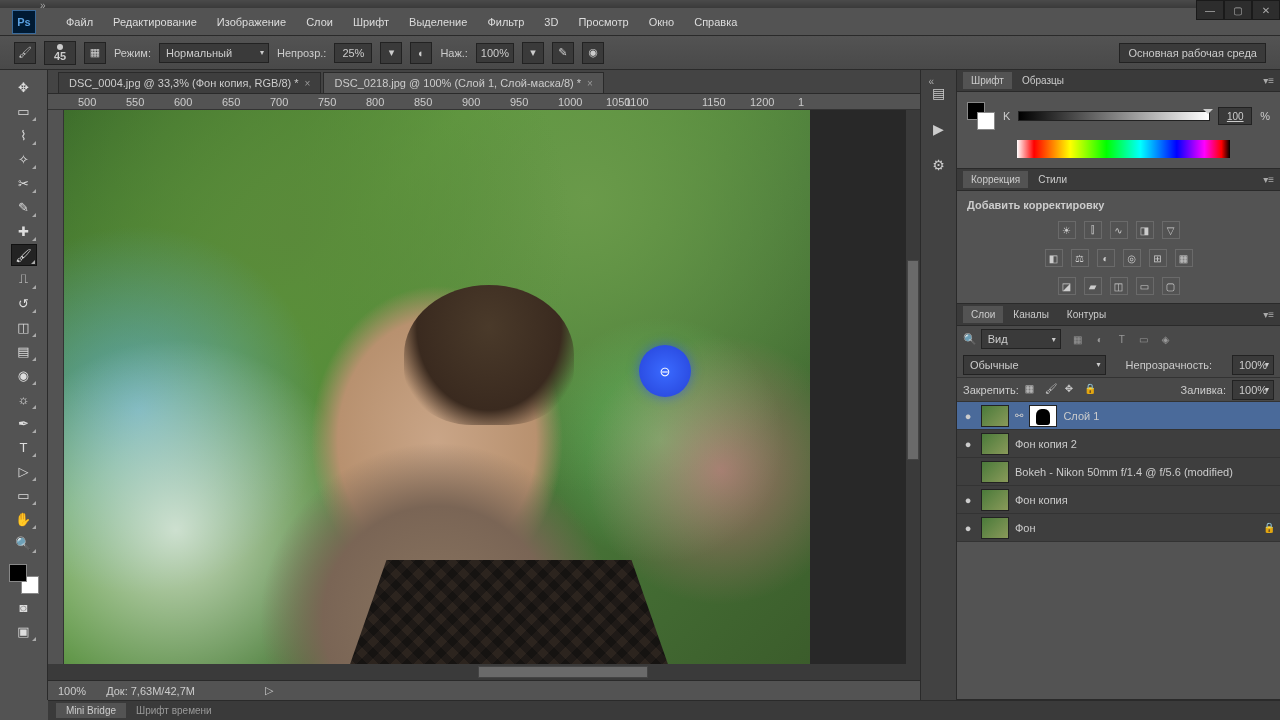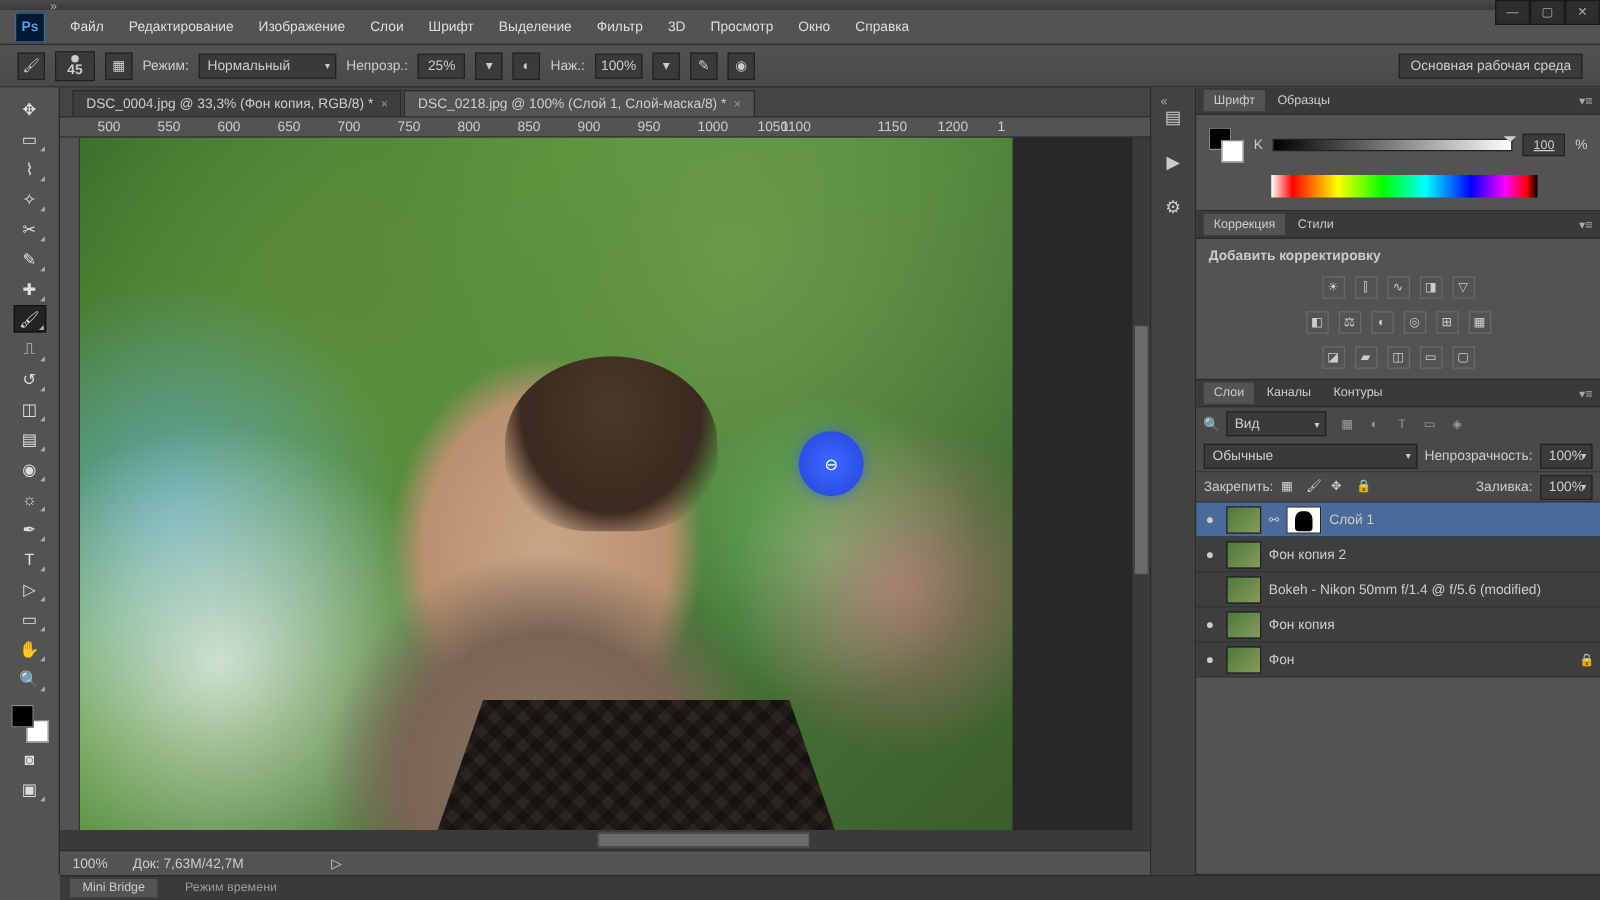--- a/index.html
+++ b/index.html
@@ -1,21 +1,21 @@
 <!DOCTYPE html>
 <html><head>
 <meta charset="utf-8">
 <style>
 * { margin:0; padding:0; box-sizing:border-box; font-family:Tahoma,Arial,sans-serif; font-size:11px; color:#ccc; user-select:none; }
 body { background:#535353; width:1280px; height:720px; overflow:hidden; position:relative; }
 .titlebar { height:8px; background:linear-gradient(#4a4a4a,#3a3a3a); position:relative; }
 .win-controls { position:absolute; right:0; top:0; display:flex; }
 .win-controls div { width:28px; height:20px; background:#2d2d2d; border:1px solid #1a1a1a; display:flex; align-items:center; justify-content:center; color:#aaa; font-size:10px; }
 .menubar { height:28px; background:#535353; display:flex; align-items:center; padding-left:12px; gap:0; border-bottom:1px solid #2a2a2a; }
-.ps-logo { width:24px; height:24px; background:#001a33; border:1px solid #3a6a9a; display:flex; align-items:center; justify-content:center; color:#5aa0e0; font-weight:bold; font-size:11px; margin-right:10px; }
+.ps-logo { width:24px; height:24px; background:#001a33; border:1px solid #3a6a9a; display:flex; align-items:center; justify-content:center; color:#5aa0e0; font-weight:bold; font-size:11px; margin-right:20px; }
 .menu-item { padding:5px 10px; color:#ddd; }
 .optbar { height:34px; background:linear-gradient(#535353,#494949); border-bottom:1px solid #2a2a2a; display:flex; align-items:center; padding:0 14px; gap:8px; }
 .tool-icon { width:22px; height:22px; background:#3a3a3a; border:1px solid #222; display:inline-flex; align-items:center; justify-content:center; }
 .brush-size { width:32px; height:24px; background:#3a3a3a; border:1px solid #222; display:flex; flex-direction:column; align-items:center; justify-content:center; font-size:9px;font-weight:bold; }
 .brush-dot { width:6px; height:6px; background:#ccc; border-radius:50%; }
 .select { background:#3a3a3a; border:1px solid #222; padding:2px 18px 2px 6px; height:20px; display:inline-flex; align-items:center; position:relative; }
 .select::after { content:"▾"; position:absolute; right:4px; font-size:8px; }
 .pct-input { width:38px; height:20px; background:#3a3a3a; border:1px solid #222; display:flex; align-items:center; justify-content:center; }
 .lbl { color:#ccc; }
 .workspace-btn { margin-left:auto; background:#3a3a3a; border:1px solid #222; padding:3px 8px; }
@@ -75,36 +75,36 @@
 .slider-val { width:34px; height:18px; background:#3a3a3a; border:1px solid #222; display:flex; align-items:center; justify-content:center; font-size:10px;text-decoration:underline; }
 .spectrum { height:18px; background:linear-gradient(90deg,#fff 0%,#f00 8%,#ff0 25%,#0f0 42%,#0ff 58%,#00f 75%,#f0f 88%,#f00 96%,#000 100%); margin:0 40px 0 50px; }
 .adjust-body { padding:8px 10px; display:flex; flex-direction:column; gap:10px; font-size:10px; }
 .adj-row { display:flex; justify-content:center; gap:8px; }
 .adj-icon { width:18px; height:18px; display:flex; align-items:center; justify-content:center; border:1px solid #6a6a6a; font-size:10px; }
 .layers-body { display:flex; flex-direction:column; }
 .layer-toolbar { height:26px; display:flex; align-items:center; padding:0 6px; gap:4px; background:#494949; }
 .layer-filter-select { flex:0 0 80px; }
 .layer-filter-icons { display:flex; gap:4px; margin-left:4px; }
 .lf-icon { width:18px; height:18px; display:flex; align-items:center; justify-content:center; font-size:10px; color:#999; }
-.layer-props { height:26px; display:flex; align-items:center; padding:0 6px; gap:6px; background:#494949; border-bottom:1px solid #333;}
+.layer-props { height:26px; display:flex; align-items:center; padding:0 6px; gap:20px; background:#494949; border-bottom:1px solid #333;}
 .blend-select { flex:1; }
 .opacity-input { width:42px; }
 .lock-row { height:24px; display:flex; align-items:center; padding:0 6px; gap:6px; background:#494949; border-bottom:1px solid #333; font-size:10px;}
 .lock-icons { display:flex; gap:6px; }
 .lock-ic { width:14px; height:14px; font-size:10px; color:#ccc; }
 .layers-list { background:#3e3e3e; max-height:200px; overflow:auto; }
 .layer { height:28px; display:flex; align-items:center; padding:0 4px; gap:6px; border-bottom:1px solid #333; font-size:10px; }
 .layer.selected { background:#4a6a9a; color:#fff; }
 .layer .vis { width:14px; text-align:center; font-size:11px; }
 .layer .thumb { width:28px; height:22px; background:linear-gradient(135deg,#4a7a3a,#8a9a5a); border:1px solid #222; }
 .layer .mask { width:28px; height:22px; background:#fff; border:1px solid #222; position:relative; }
 .layer .mask::before { content:""; position:absolute; left:6px; top:3px; width:14px; height:16px; background:#000; border-radius:40% 40% 20% 20%; }
 .layer .link { font-size:10px; }
 .layer .lockic { margin-left:auto; font-size:10px; color:#ccc; }
-.bottom-tabs { height:20px; background:#3a3a3a; display:flex; align-items:center; padding:0 8px; gap:12px; border-top:1px solid #2a2a2a; position:absolute; left:48px; right:0; bottom:0;}
+.bottom-tabs { height:20px; background:#3a3a3a; display:flex; align-items:center; padding:0 8px; gap:0; border-top:1px solid #2a2a2a; position:absolute; left:48px; right:0; bottom:0;}
 .btab { padding:2px 10px; font-size:10px; background:#535353;}
 .btab.inactive { background:transparent; color:#999;}
 .chev { position:absolute; font-size:10px; color:#aaa; }
 </style>
 </head>
 <body>
 
 <div class="titlebar">
   <div class="win-controls">
     <div>—</div>
@@ -368,14 +368,14 @@
             <span class="lockic">🔒</span>
           </div>
         </div>
       </div>
     </div>
   </div>
 </div>
 
 <div class="bottom-tabs">
   <div class="btab">Mini Bridge</div>
-  <div class="btab inactive">Режим времени</div>
+  <div class="btab inactive">Шрифт времени</div>
 </div>
 
 </body></html>

